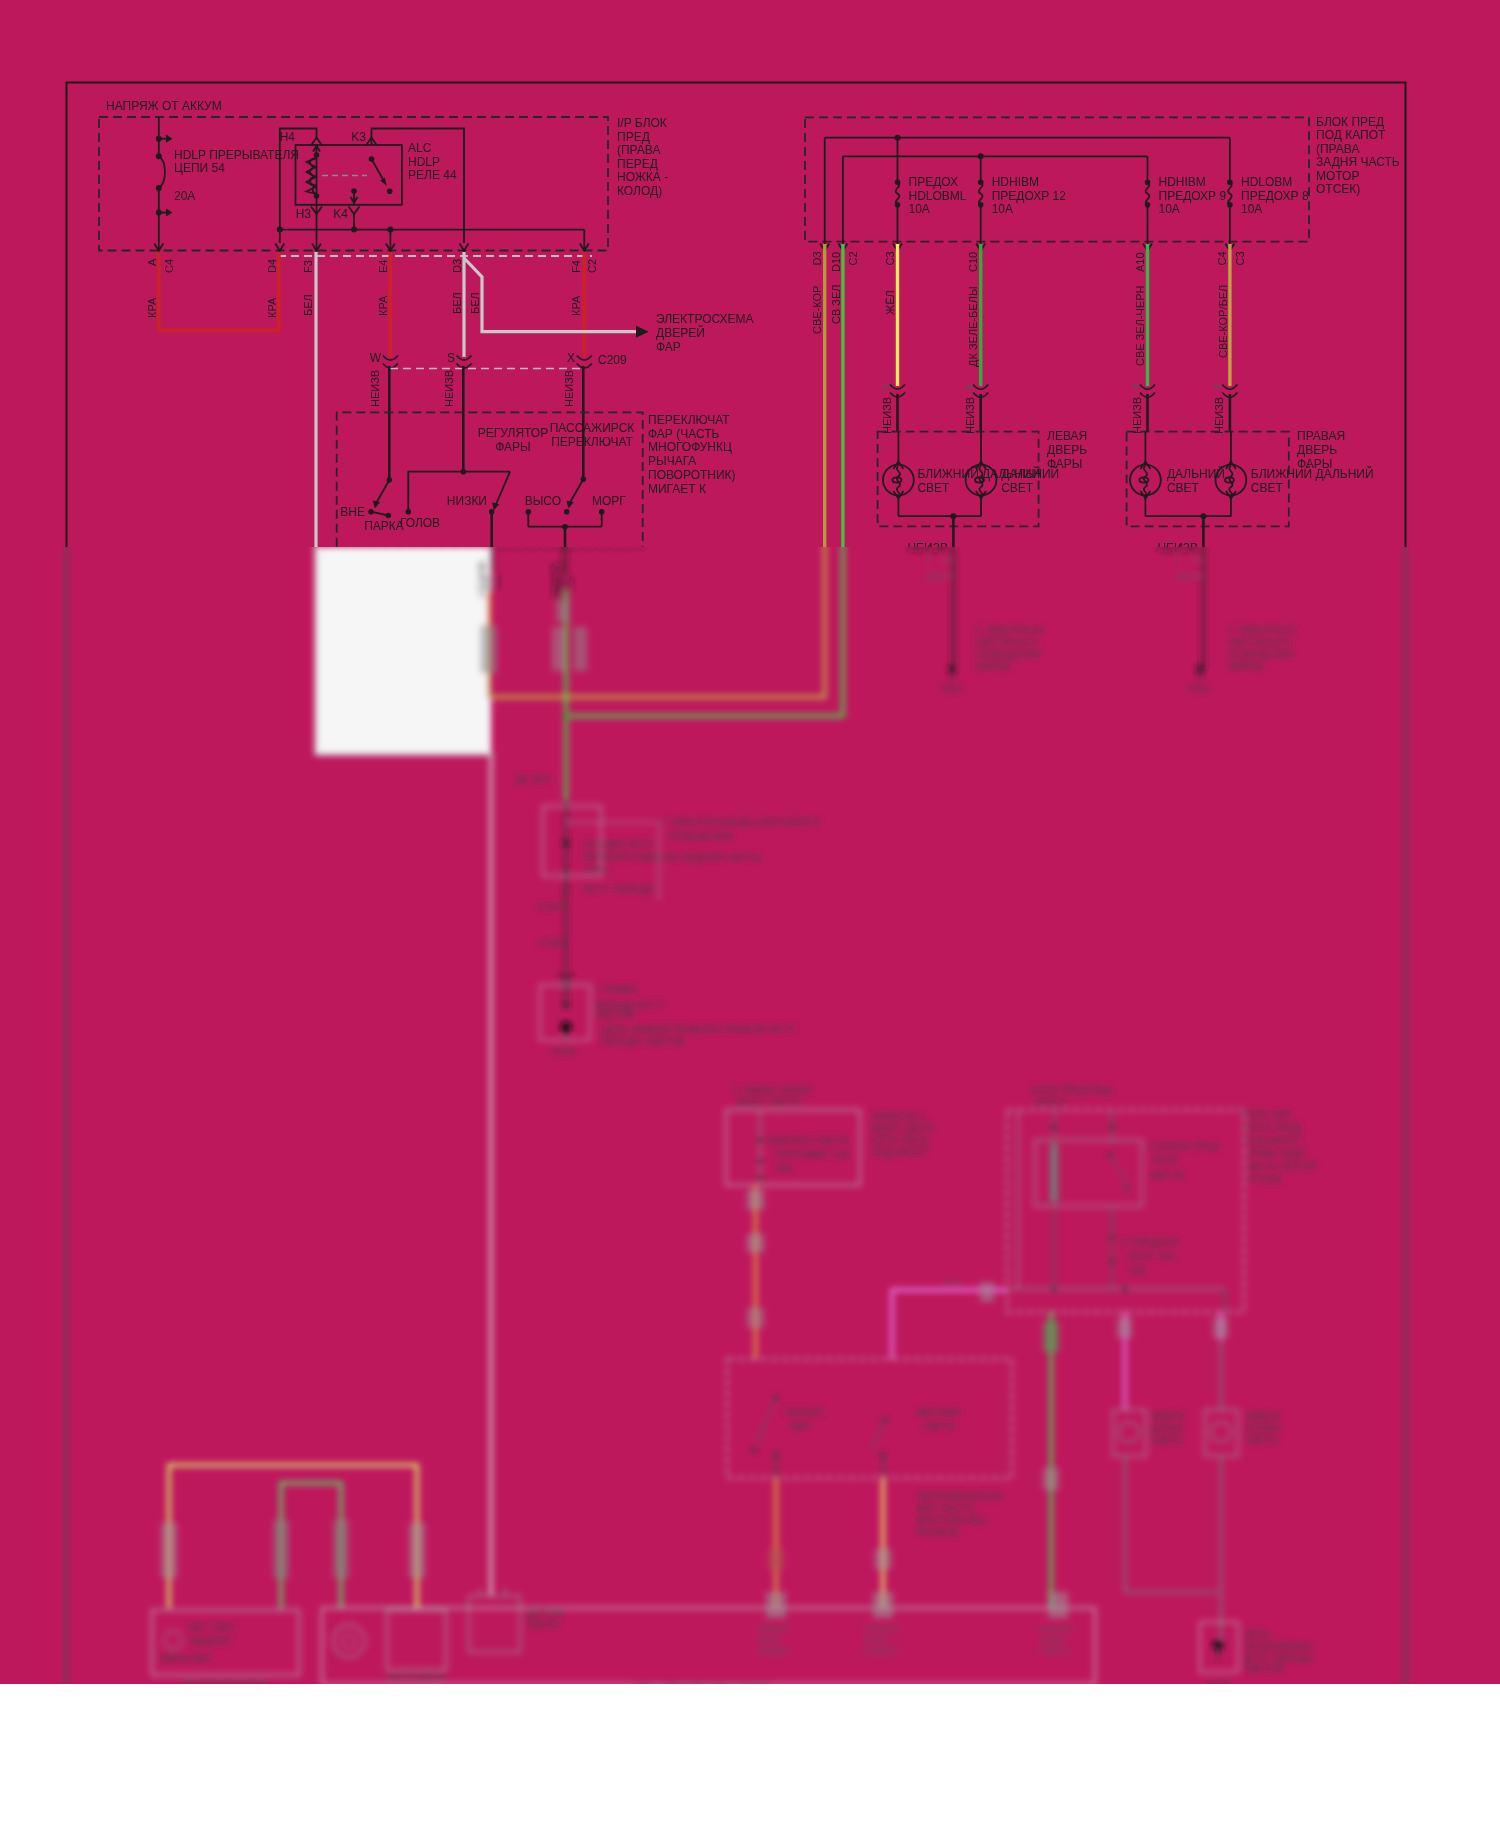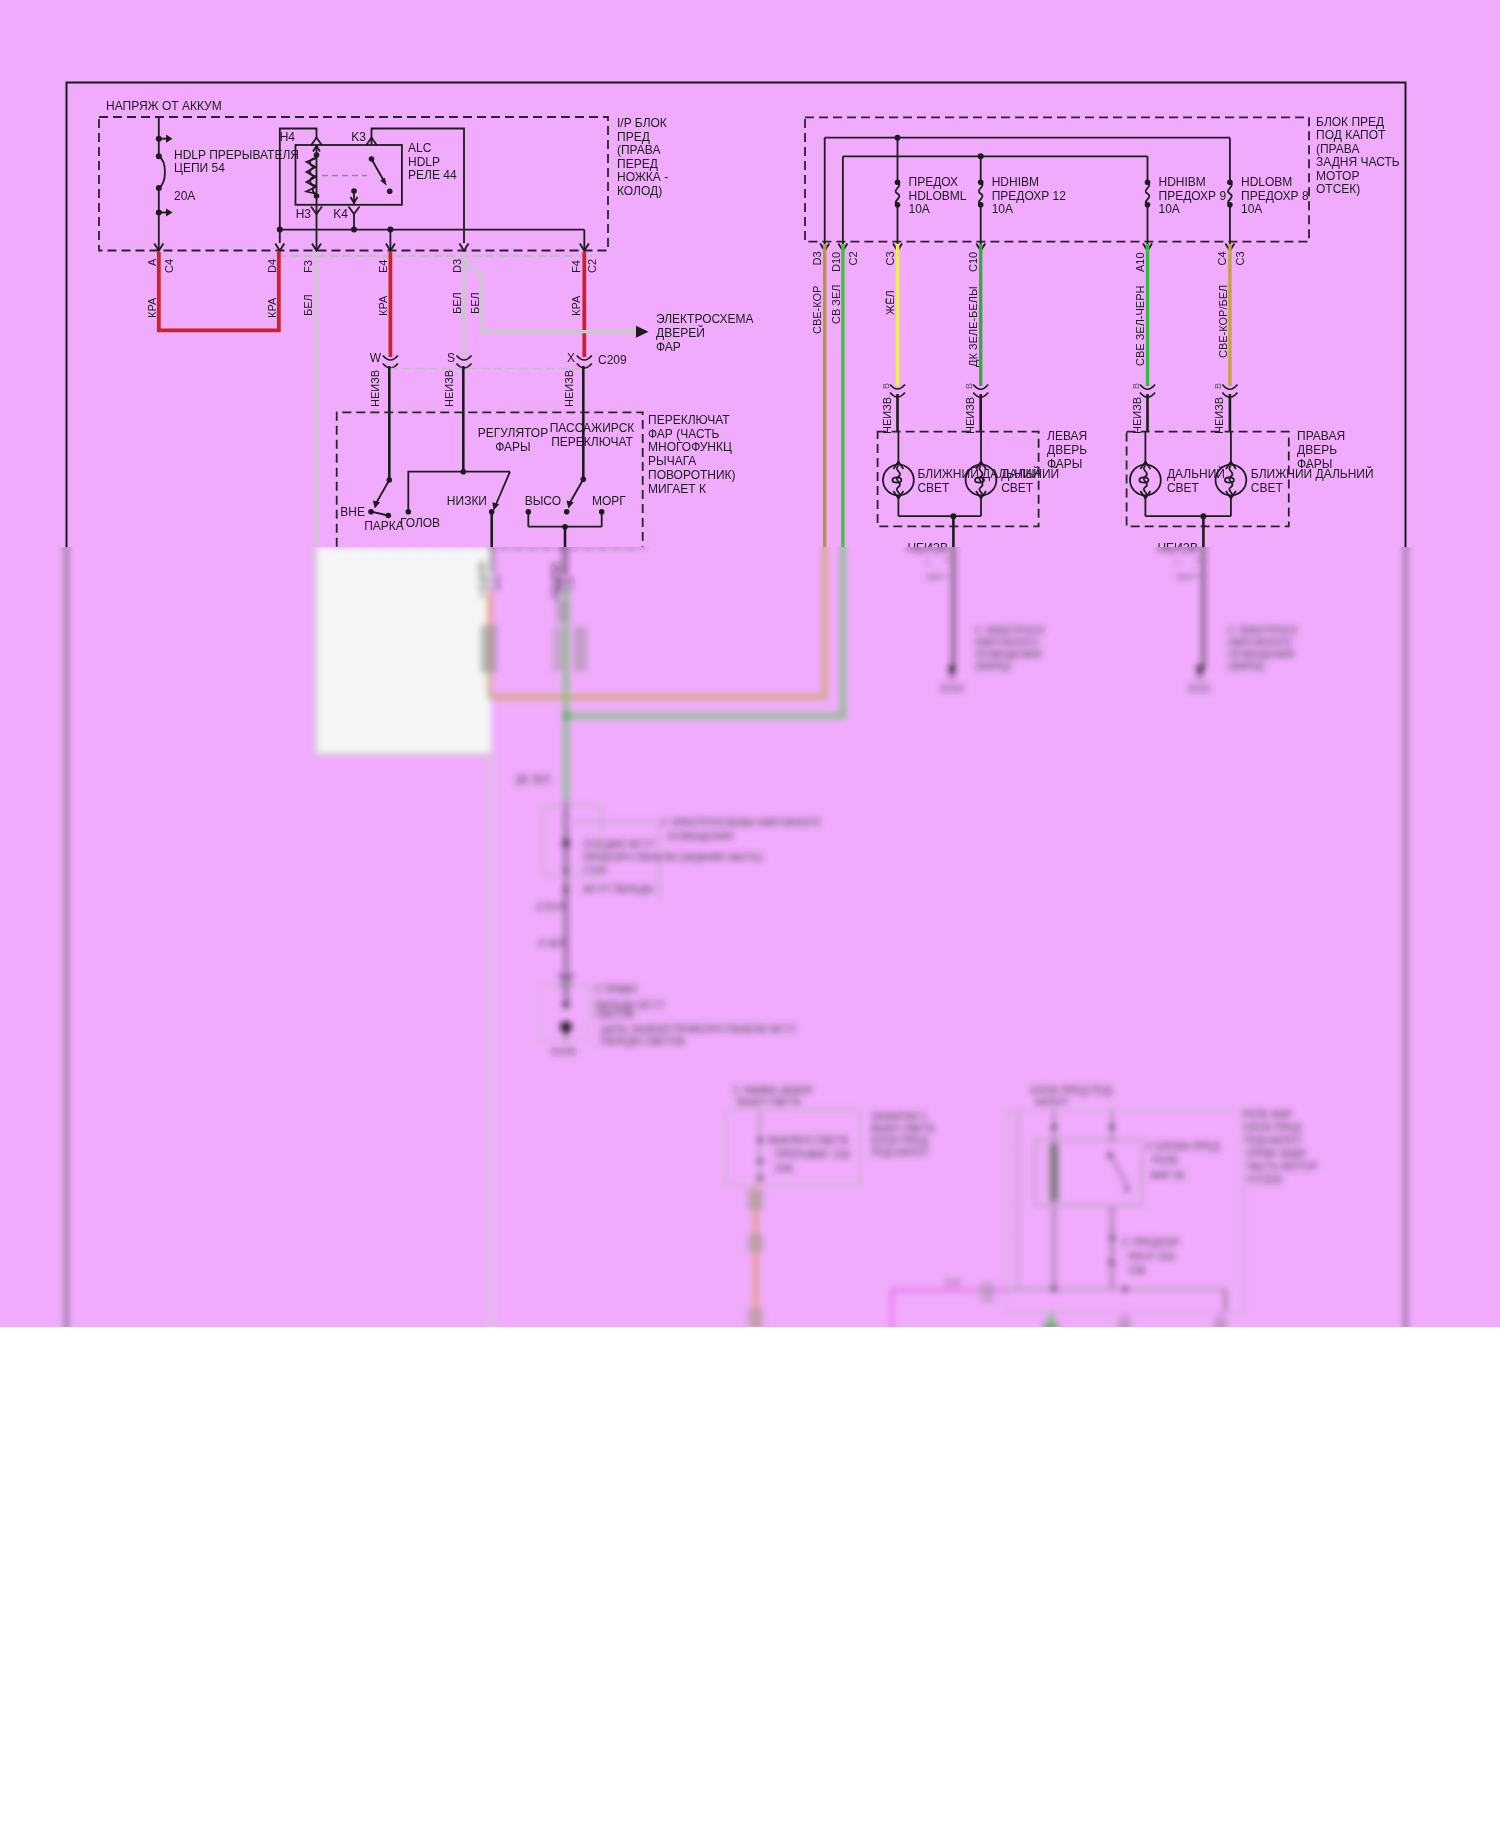--- a/index.html
+++ b/index.html
@@ -1,16 +1,16 @@
 <!DOCTYPE html>
 <html><head>
 <meta charset="utf-8">
 <style>
 html,body{margin:0;padding:0;background:#ffffff;}
-#page{position:relative;width:1500px;height:1327px;background:#f0abfc;overflow:hidden;}
+#page{position:relative;width:1500px;height:1684px;background:#be185d;overflow:hidden;}
 text{font-family:"Liberation Sans",sans-serif;fill:#1c1c1c;}
 .t12{font-size:12px;}
 .t11{font-size:11px;}
 .t10{font-size:10px;fill:#3d3d3d;}
 .t9{font-size:9px;fill:#555;}
 .bk{stroke:#1c1c1c;stroke-width:1.8;fill:none;}
 .bk2{stroke:#1c1c1c;stroke-width:2.6;fill:none;}
 .dsh{stroke:#262626;stroke-width:1.8;fill:none;stroke-dasharray:9 5;}
 .gry{stroke:#c9c9c9;stroke-width:3.2;fill:none;}
 .red{stroke:#cb2128;stroke-width:3.8;fill:none;}

